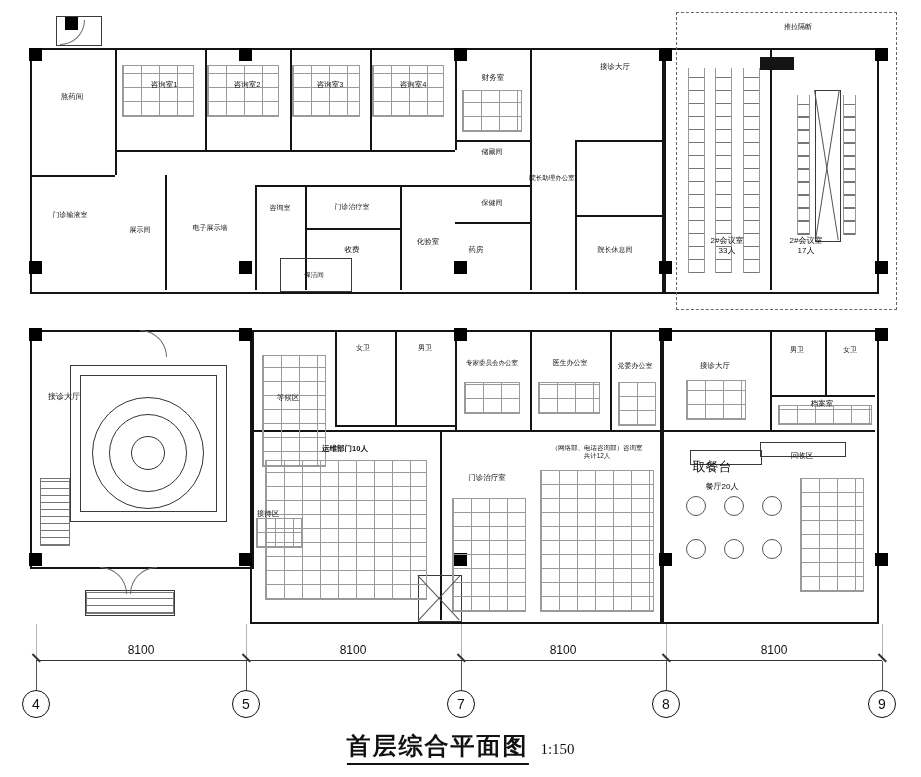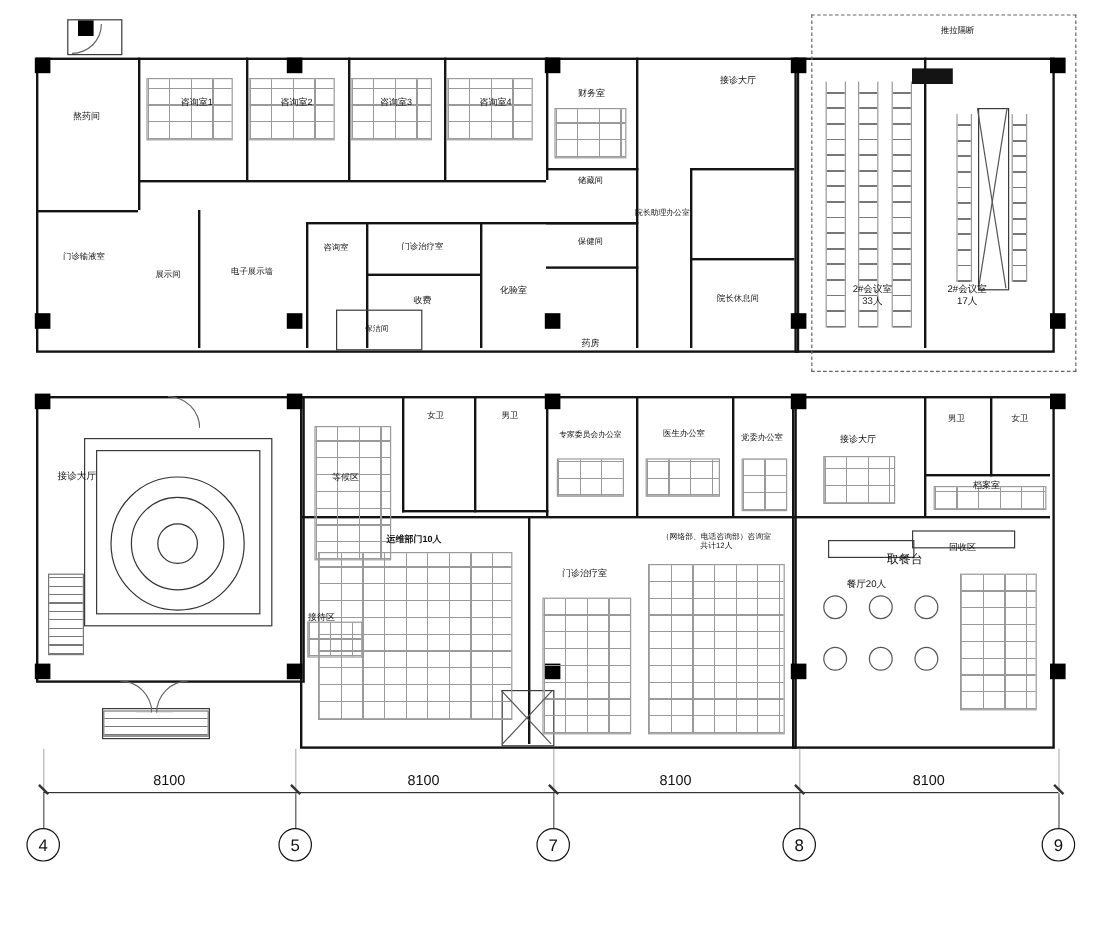--- a/index.html
+++ b/index.html
@@ -37,20 +37,24 @@
   .title-main{font-family:"Liberation Serif",serif;font-size:24px;font-weight:bold;
      letter-spacing:2px;border-bottom:2px solid #111;padding-bottom:1px;}
   .title-scale{font-family:"Liberation Serif",serif;font-size:15px;}
 </style>
 </head>
 <body>
 
 <div class="sheet">
   <div class="plan" id="plan">
 
+    <div class="title-wrap">
+      <span class="title-main">首层综合平面图</span>
+      <span class="title-scale">1:150</span>
+    </div>
   <div class="rect2" style="left: 30px; top: 48px; width: 632px; height: 242px;"></div>
       <div class="rect2" style="left: 662px; top: 48px; width: 213px; height: 242px;"></div>
       <div class="rect2" style="left: 30px; top: 330px; width: 220px; height: 235px;"></div>
       <div class="rect2" style="left: 250px; top: 330px; width: 410px; height: 290px;"></div>
       <div class="rect2" style="left: 660px; top: 330px; width: 215px; height: 290px;"></div>
       <div class="dashedrect" style="left: 676px; top: 12px; width: 219px; height: 296px;"></div>
       <div class="wall" style="left: 115px; top: 48px; width: 2px; height: 127px;"></div>
       <div class="wall" style="left: 30px; top: 175px; width: 85px; height: 2px;"></div>
       <div class="wall" style="left: 165px; top: 175px; width: 2px; height: 115px;"></div>
       <div class="wall" style="left: 115px; top: 150px; width: 340px; height: 2px;"></div>
@@ -158,21 +162,21 @@
       <div class="room-label" style="left: 72px; top: 97px; font-size: 7.5px;">熬药间</div>
       <div class="room-label" style="left: 164px; top: 85px; font-size: 7.5px;">咨询室1</div>
       <div class="room-label" style="left: 247px; top: 85px; font-size: 7.5px;">咨询室2</div>
       <div class="room-label" style="left: 330px; top: 85px; font-size: 7.5px;">咨询室3</div>
       <div class="room-label" style="left: 413px; top: 85px; font-size: 7.5px;">咨询室4</div>
       <div class="room-label" style="left: 493px; top: 78px; font-size: 7.5px;">财务室</div>
       <div class="room-label" style="left: 615px; top: 67px; font-size: 7.5px;">接诊大厅</div>
       <div class="room-label" style="left: 492px; top: 152px; font-size: 7px;">储藏间</div>
       <div class="room-label" style="left: 552px; top: 178px; font-size: 6.5px; width: 48px;">院长助理办公室</div>
       <div class="room-label" style="left: 492px; top: 203px; font-size: 7px;">保健间</div>
-      <div class="room-label" style="left: 492px; top: 250px; font-size: 7.5px; margin-top: 36px;">药房</div>
+      <div class="room-label" style="left: 476px; top: 250px; font-size: 7.5px;">药房</div>
       <div class="room-label" style="left: 615px; top: 250px; font-size: 7px;">院长休息间</div>
       <div class="room-label" style="left: 70px; top: 215px; font-size: 7px;">门诊输液室</div>
       <div class="room-label" style="left: 140px; top: 230px; font-size: 7px;">展示间</div>
       <div class="room-label" style="left: 210px; top: 228px; font-size: 7px;">电子展示墙</div>
       <div class="room-label" style="left: 280px; top: 208px; font-size: 7px;">咨询室</div>
       <div class="room-label" style="left: 352px; top: 207px; font-size: 7px;">门诊治疗室</div>
       <div class="room-label" style="left: 352px; top: 250px; font-size: 7.5px;">收费</div>
       <div class="room-label" style="left: 428px; top: 242px; font-size: 7.5px;">化验室</div>
       <div class="room-label" style="left: 314px; top: 275px; font-size: 6.5px;">保洁间</div>
       <div class="room-label" style="left: 798px; top: 27px; font-size: 7px;">推拉隔断</div>
@@ -188,21 +192,21 @@
       <div class="room-label" style="left: 570px; top: 363px; font-size: 7px;">医生办公室</div>
       <div class="room-label" style="left: 635px; top: 366px; font-size: 7px;">党委办公室</div>
       <div class="room-label" style="left: 715px; top: 366px; font-size: 7.5px;">接诊大厅</div>
       <div class="room-label" style="left: 797px; top: 350px; font-size: 7px;">男卫</div>
       <div class="room-label" style="left: 850px; top: 350px; font-size: 7px;">女卫</div>
       <div class="room-label" style="left: 822px; top: 404px; font-size: 7.5px;">档案室</div>
       <div class="room-label" style="left: 345px; top: 449px; font-size: 7.5px; font-weight: bold;">运维部门10人</div>
       <div class="room-label" style="left: 487px; top: 478px; font-size: 7.5px;">门诊治疗室</div>
       <div class="room-label" style="left: 597px; top: 452px; font-size: 6.5px; width: 114px;">（网络部、电话咨询部）咨询室
 共计12人</div>
-      <div class="room-label" style="left: 754px; top: 467px; font-size: 10px;">取餐台</div>
+      <div class="room-label" style="left: 712px; top: 467px; font-size: 13px;">取餐台</div>
       <div class="room-label" style="left: 802px; top: 456px; font-size: 7.5px;">回收区</div>
       <div class="room-label" style="left: 722px; top: 487px; font-size: 8px;">餐厅20人</div>
       <div class="room-label" style="left: 268px; top: 514px; font-size: 7.5px;">接待区</div>
       <div class="dimline" style="left: 36px; top: 660px; width: 846px;"></div>
       <div class="extline" style="left: 36px; top: 624px; height: 36px;"></div>
       <div class="tick" style="left: 31px; top: 657px;"></div>
       <div class="stem" style="left: 36px; top: 661px; height: 29px;"></div>
       <div class="bubble" style="left: 36px; top: 690px;">4</div>
       <div class="extline" style="left: 246px; top: 624px; height: 36px;"></div>
       <div class="tick" style="left: 241px; top: 657px;"></div>

